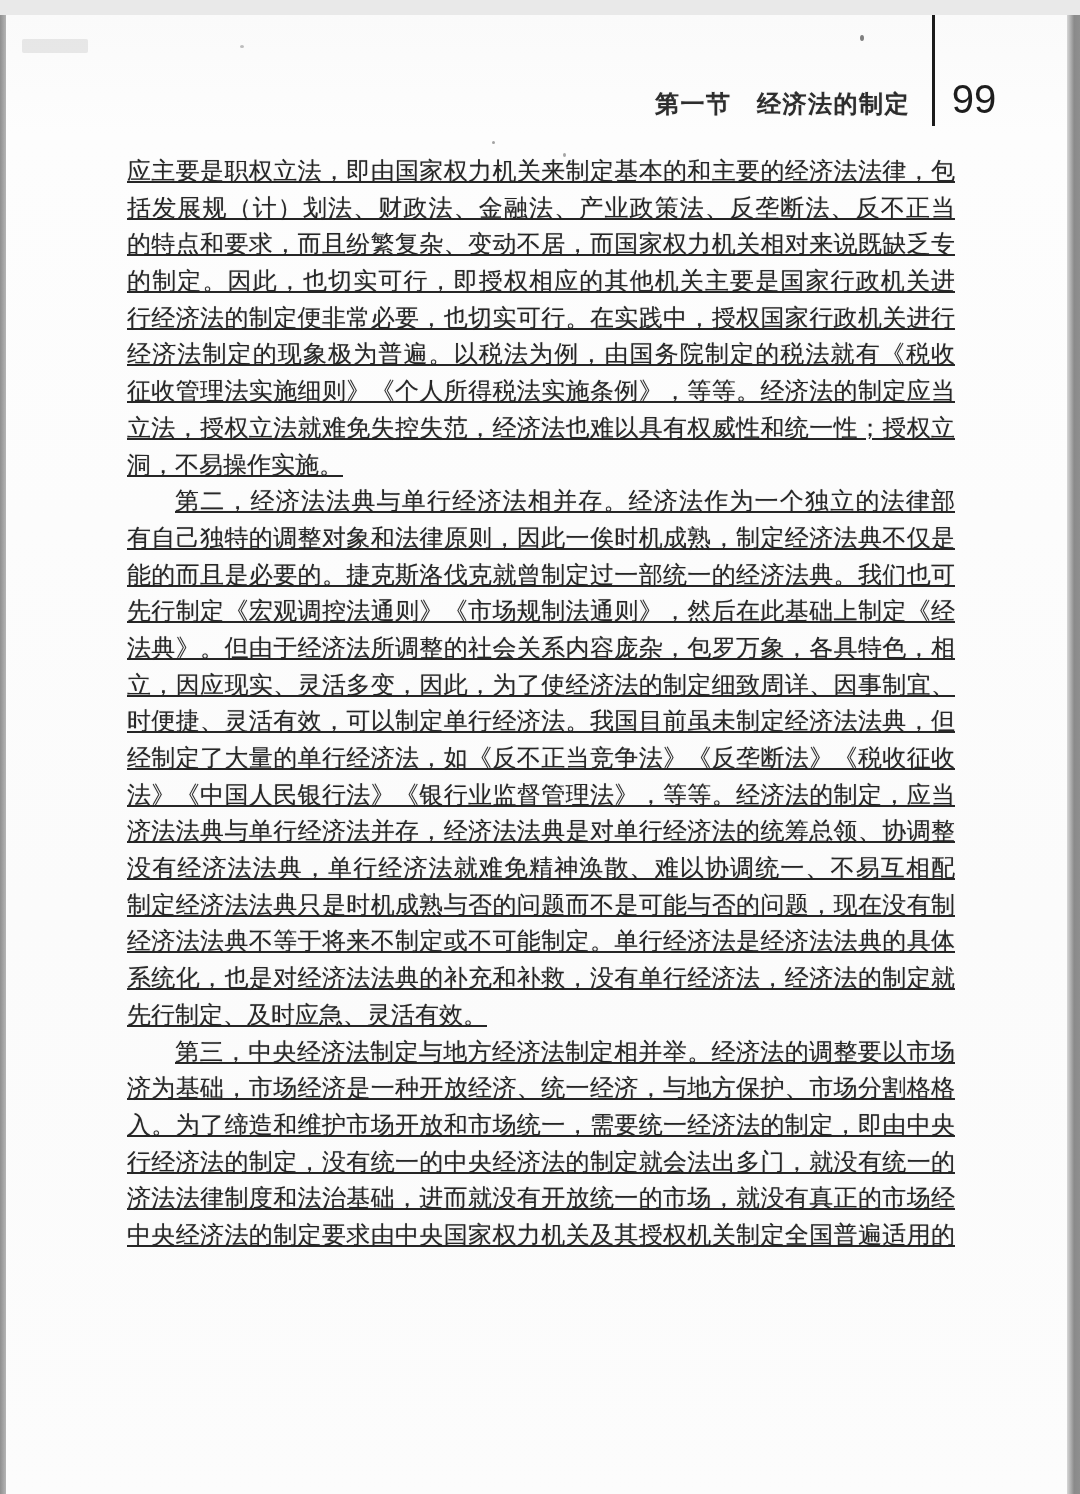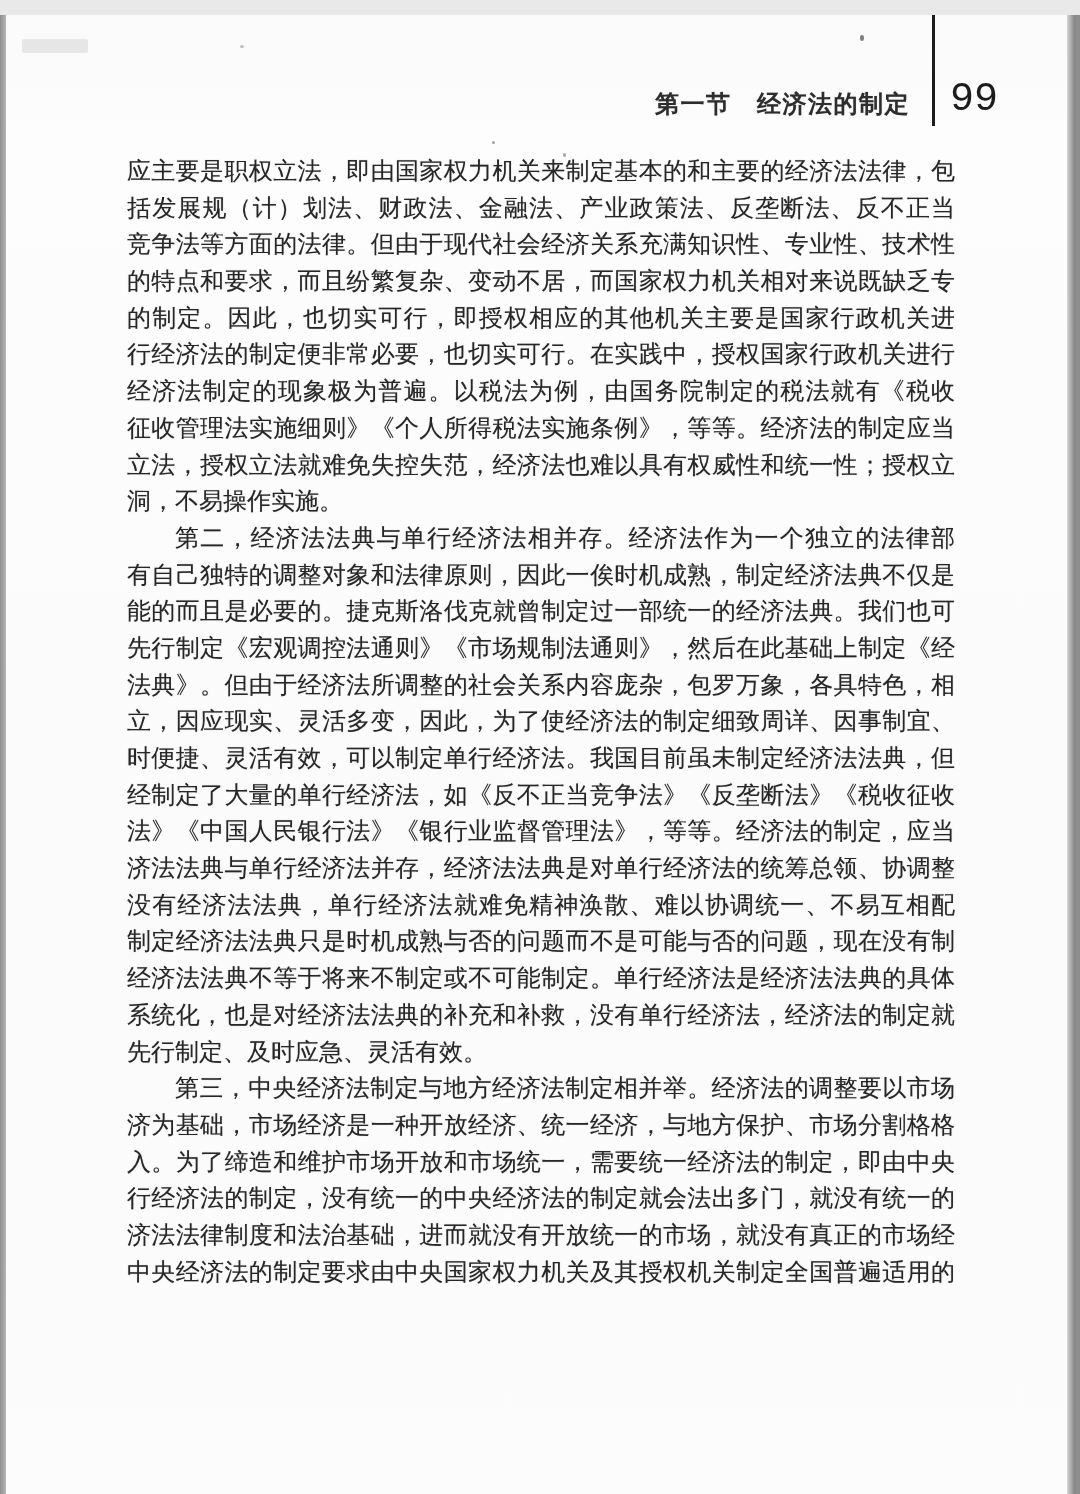--- a/index.html
+++ b/index.html
@@ -30,29 +30,29 @@
   
   .header-title{
     position:absolute;top:73px;right:170px;
     font-size:24px;font-weight:700;letter-spacing:1.5px;
     color:#2d2d2d;white-space:nowrap;
     text-shadow:0 0 1px rgba(40,40,40,.35);
   }
   .divider{position:absolute;left:932px;top:0;width:3px;height:111px;background:#1b1b1b;}
   .page-num{
     position:absolute;left:946px;top:62px;width:56px;
-    text-align:center;font-family:Liberation Mono, monospace;
+    text-align:center;font-family:Liberation Sans, sans-serif;
     font-size:40px;font-weight:500;color:#1d1d1d;
   }
 
   
   .body{
     position:absolute;left:127px;top:138px;width:828px;
   }
-  .para{margin:0;padding:0;}
+  .para{margin:0;padding:0;text-decoration:underline;}
   .line{
     height:36.7px;line-height:36.7px;
     font-size:24px;
     color:#272727;
     text-shadow:0 0 1px rgba(30,30,30,.38);
     text-align:justify;
     text-align-last:justify;
     white-space:normal;
     overflow:hidden;
   }
@@ -76,21 +76,20 @@
   <header>
     <span class="header-title">第一节　经济法的制定</span>
     <span class="divider"></span>
     <span class="page-num">99</span>
   </header>
 
   <main class="body" id="body">
       <div class="para">
         <div class="line">应主要是职权立法，即由国家权力机关来制定基本的和主要的经济法法律，包</div>
         <div class="line">括发展规（计）划法、财政法、金融法、产业政策法、反垄断法、反不正当</div>
-        <div class="line">竞争法等方面的法律。但由于现代社会经济关系充满知识性、专业性、技术性</div>
         <div class="line">的特点和要求，而且纷繁复杂、变动不居，而国家权力机关相对来说既缺乏专</div>
         <div class="line">的制定。因此，也切实可行，即授权相应的其他机关主要是国家行政机关进</div>
         <div class="line">行经济法的制定便非常必要，也切实可行。在实践中，授权国家行政机关进行</div>
         <div class="line">经济法制定的现象极为普遍。以税法为例，由国务院制定的税法就有《税收</div>
         <div class="line">征收管理法实施细则》《个人所得税法实施条例》，等等。经济法的制定应当</div>
         <div class="line">立法，授权立法就难免失控失范，经济法也难以具有权威性和统一性；授权立</div>
         <div class="line short">洞，不易操作实施。</div>
       </div>
       <div class="para">
         <div class="line indent">第二，经济法法典与单行经济法相并存。经济法作为一个独立的法律部门，</div>

